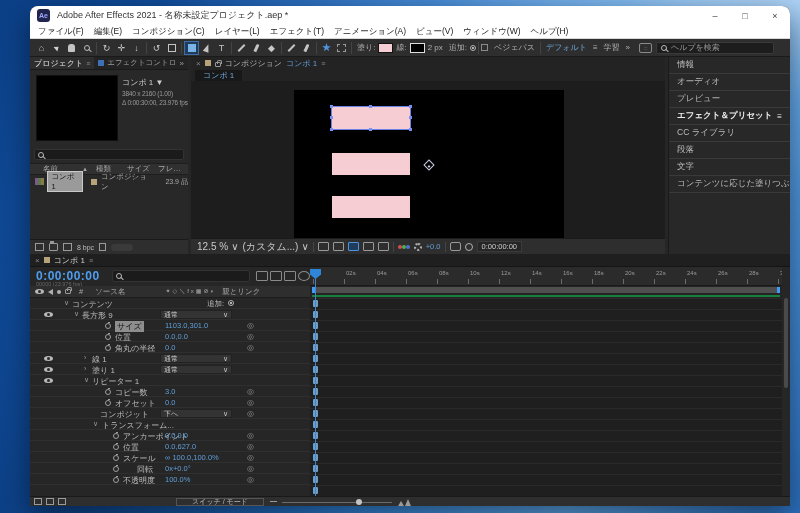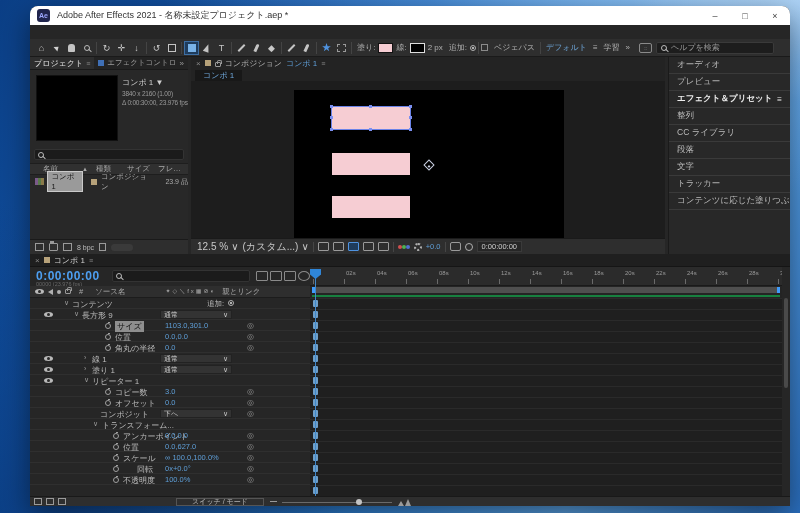--- a/index.html
+++ b/index.html
@@ -207,20 +207,31 @@
   <div class="titlebar">
     <div class="ae-badge">Ae</div>
     <div class="title-text">Adobe After Effects 2021 - 名称未設定プロジェクト.aep *</div>
     <div class="win-controls">
       <div class="win-btn">–</div>
       <div class="win-btn">□</div>
       <div class="win-btn">×</div>
     </div>
   </div>
 
+  <div class="menubar" id="menubar">
+        <span class="menu-item">ファイル(F)</span>
+        <span class="menu-item">編集(E)</span>
+        <span class="menu-item">コンポジション(C)</span>
+        <span class="menu-item">レイヤー(L)</span>
+        <span class="menu-item">エフェクト(T)</span>
+        <span class="menu-item">アニメーション(A)</span>
+        <span class="menu-item">ビュー(V)</span>
+        <span class="menu-item">ウィンドウ(W)</span>
+        <span class="menu-item">ヘルプ(H)</span>
+      </div>
 
   <div class="toolbar">
     <div class="tool">⌂</div>
     <div class="tool">
           <i class="i-arrow"></i>
         </div>
     <div class="tool">
           <i class="i-hand"></i>
         </div>
     <div class="tool">
@@ -388,43 +399,40 @@
       <span class="blue" style="font-size:7.5px">+0.0</span>
       <div class="vsep"></div>
       <i class="vf-ic" style="border-radius:2px"></i>
       <i class="gear" style="border-style:solid;border-width:1px"></i>
       <span class="tc-box">0:00:00:00</span>
     </div>
   </div>
 
   <div class="sidebar" id="sidebar">
         <div class="sb-item">
+          <span>情報</span>
+        </div>
+        <div class="sb-item">
           <span>オーディオ</span>
         </div>
         <div class="sb-item">
           <span>プレビュー</span>
         </div>
         <div class="sb-item em">
           <span>エフェクト＆プリセット</span>
           <span class="hamb">≡</span>
         </div>
         <div class="sb-item">
-          <span>整列</span>
-        </div>
-        <div class="sb-item">
           <span>CC ライブラリ</span>
         </div>
         <div class="sb-item">
           <span>段落</span>
         </div>
         <div class="sb-item">
           <span>文字</span>
-        </div>
-        <div class="sb-item">
-          <span>トラッカー</span>
         </div>
         <div class="sb-item">
           <span>コンテンツに応じた塗りつぶし</span>
         </div>
       </div>
 
   <div class="timeline">
     <div class="tl-tabs">
       <span style="color:#888">×</span>
       <i class="tan-sq"></i>

